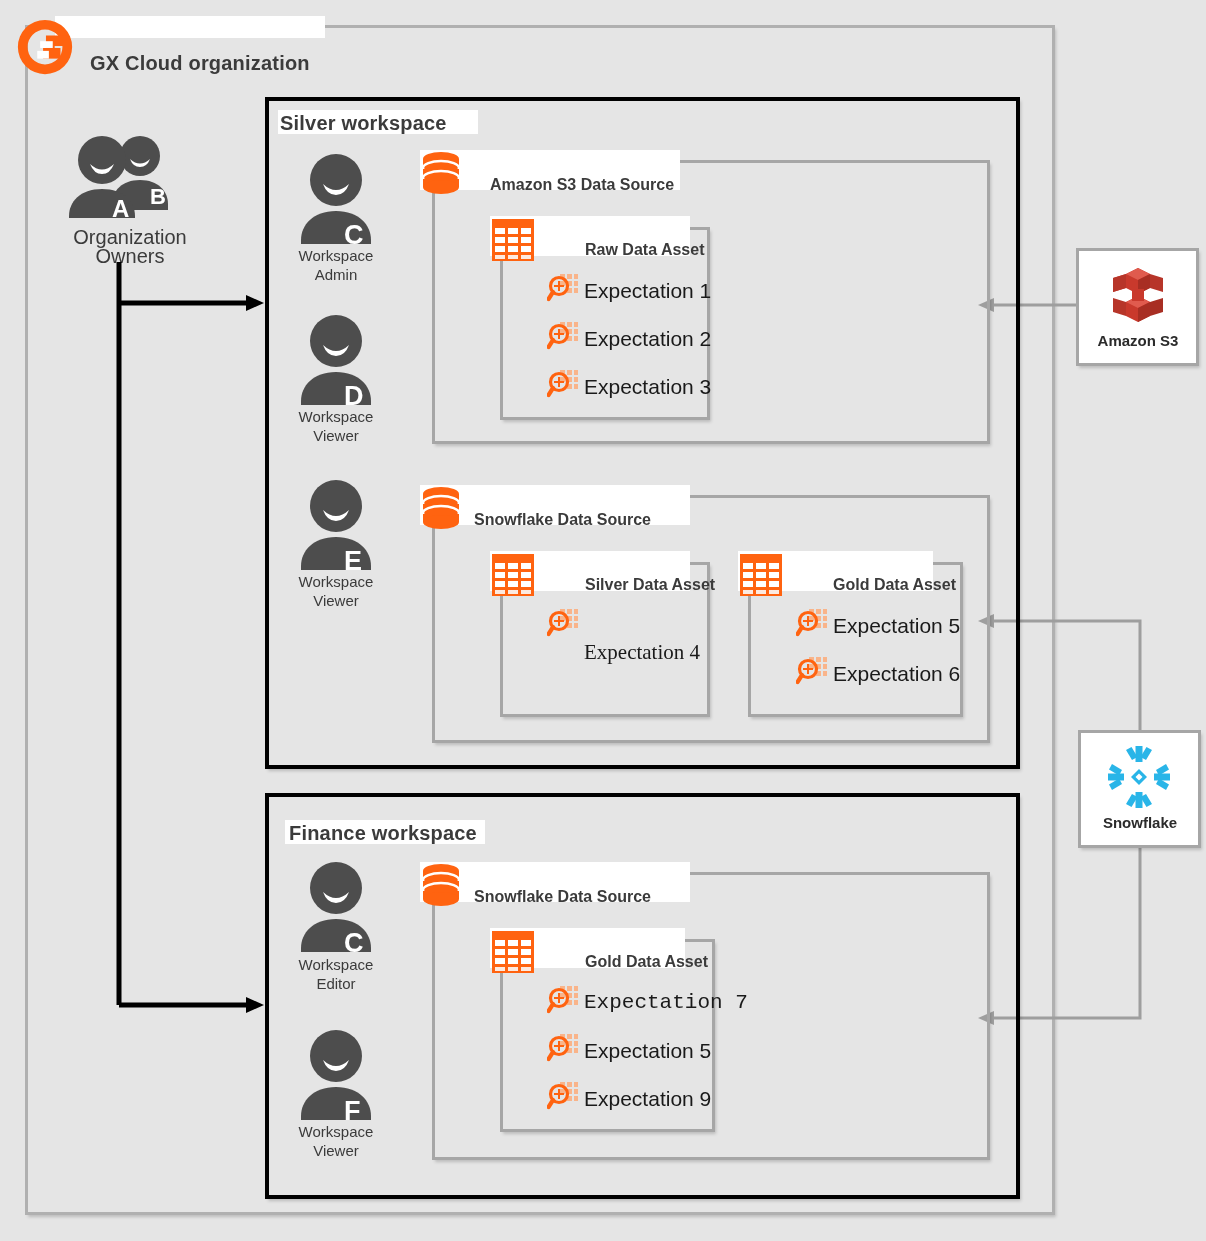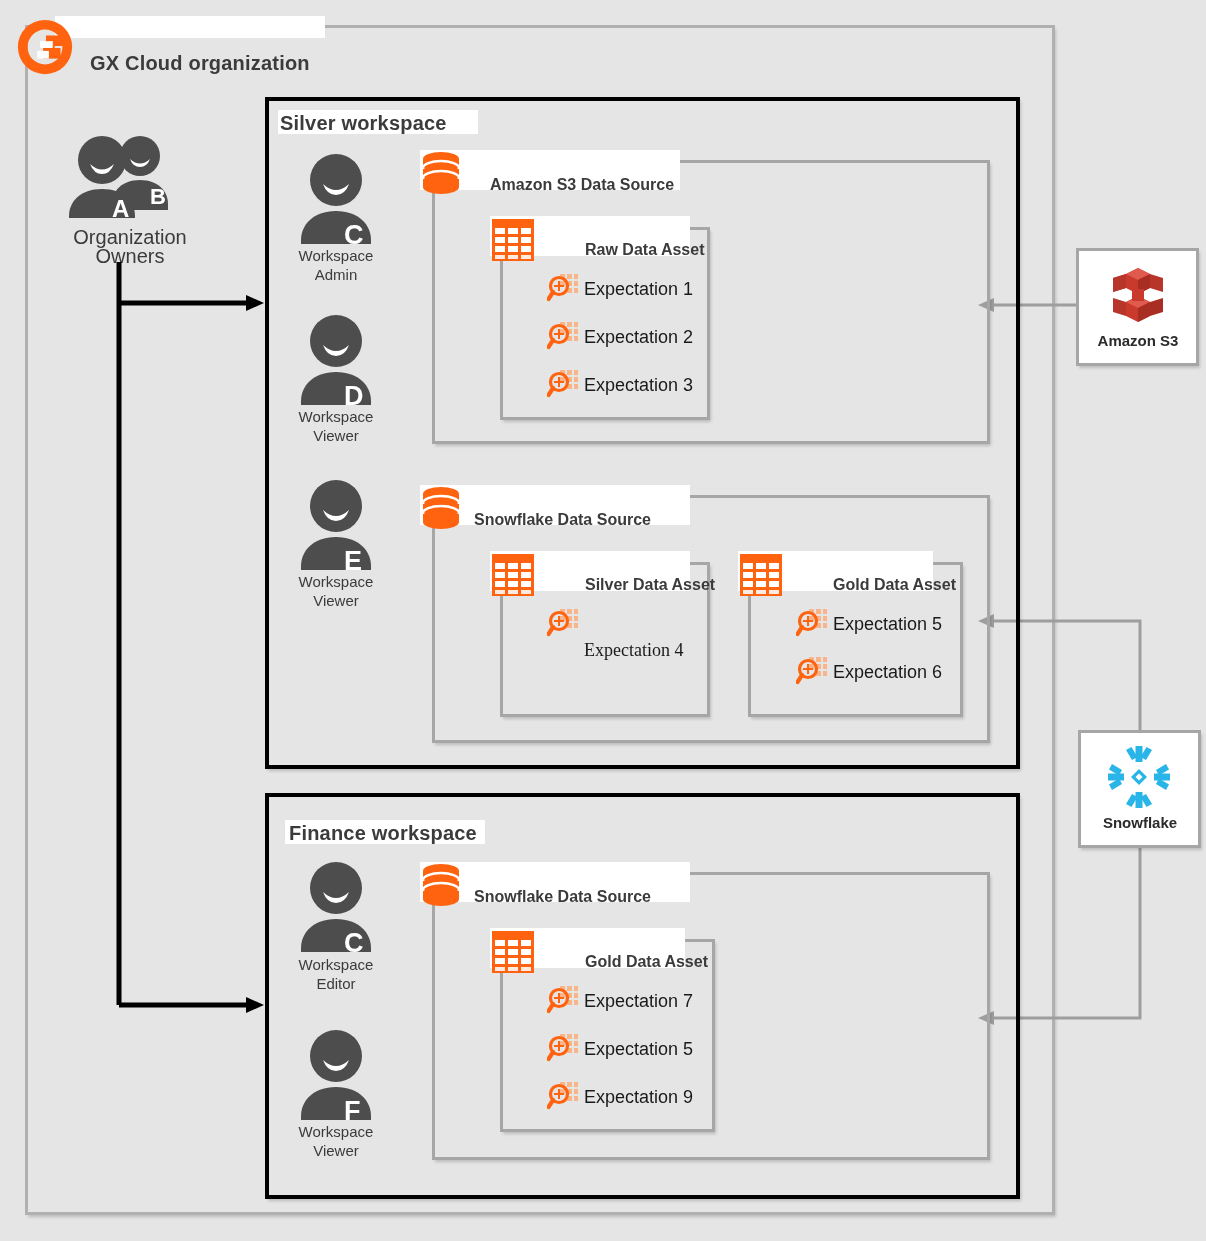--- a/index.html
+++ b/index.html
@@ -18,21 +18,21 @@
 
   
   .shadow-soft{box-shadow:2px 3px 3px -1px rgba(0,0,0,0.18);}
 
   
   .lbl{position:absolute;color:#3b3b3b;white-space:nowrap;}
   .lbl-org{font-size:20px;font-weight:bold;letter-spacing:.2px;}
   .lbl-ws{font-size:20px;font-weight:bold;letter-spacing:.2px;}
   .lbl-src{font-size:16px;font-weight:bold;color:#3b3b3b;}
   .lbl-asset{font-size:16px;font-weight:bold;color:#3b3b3b;margin-left:40px;}
-  .lbl-exp{font-size:18px;color:#1a1a1a;font-weight:normal;}
+  .lbl-exp{font-size:21px;color:#1a1a1a;font-weight:normal;}
   .lbl-role{position:absolute;font-size:15px;color:#3b3b3b;text-align:center;line-height:19px;width:140px;}
   .lbl-ext{position:absolute;font-size:15px;font-weight:bold;color:#2b2b2b;text-align:center;width:120px;}
 
   
   .mask{position:absolute;background:#fff;}
   svg.ov{position:absolute;left:0;top:0;width:1206px;height:1241px;pointer-events:none;}
 </style>
 </head>
 <body>
 
@@ -412,21 +412,21 @@
         <rect x="20" y="7" width="5" height="5" fill="#F9B48A"></rect>
         <rect x="27" y="7" width="4" height="5" fill="#F9B48A"></rect>
       <rect x="20" y="14" width="5" height="5" fill="#F9B48A"></rect>
         <rect x="27" y="14" width="4" height="5" fill="#F9B48A"></rect>
       <circle cx="12" cy="12" r="8.5" fill="none" stroke="#FF6310" stroke-width="3.2"></circle>
       <line x1="6" y1="18" x2="1.5" y2="25" stroke="#FF6310" stroke-width="4.2" stroke-linecap="round"></line>
       <line x1="12" y1="7" x2="12" y2="17" stroke="#FF6310" stroke-width="2"></line>
       <line x1="7" y1="12" x2="17" y2="12" stroke="#FF6310" stroke-width="2"></line>
     </svg>
   </div>
-  <div class="lbl lbl-exp" style="left:584px;top:991px;">Expectation 7</div>
+  <div class="lbl lbl-exp" style="left:584px;top:991px;font-family:Liberation Mono, monospace;">Expectation 7</div>
 
   <div class="abs" style="left:547px;top:1034px;width:32px;height:30px;">
     <svg viewBox="0 0 32 30" width="32" height="30">
       <rect x="13" y="0" width="5" height="5" fill="#F9B48A"></rect>
         <rect x="20" y="0" width="5" height="5" fill="#F9B48A"></rect>
         <rect x="27" y="0" width="4" height="5" fill="#F9B48A"></rect>
       <rect x="13" y="7" width="5" height="5" fill="#F9B48A"></rect>
         <rect x="20" y="7" width="5" height="5" fill="#F9B48A"></rect>
         <rect x="27" y="7" width="4" height="5" fill="#F9B48A"></rect>
       <rect x="20" y="14" width="5" height="5" fill="#F9B48A"></rect>

